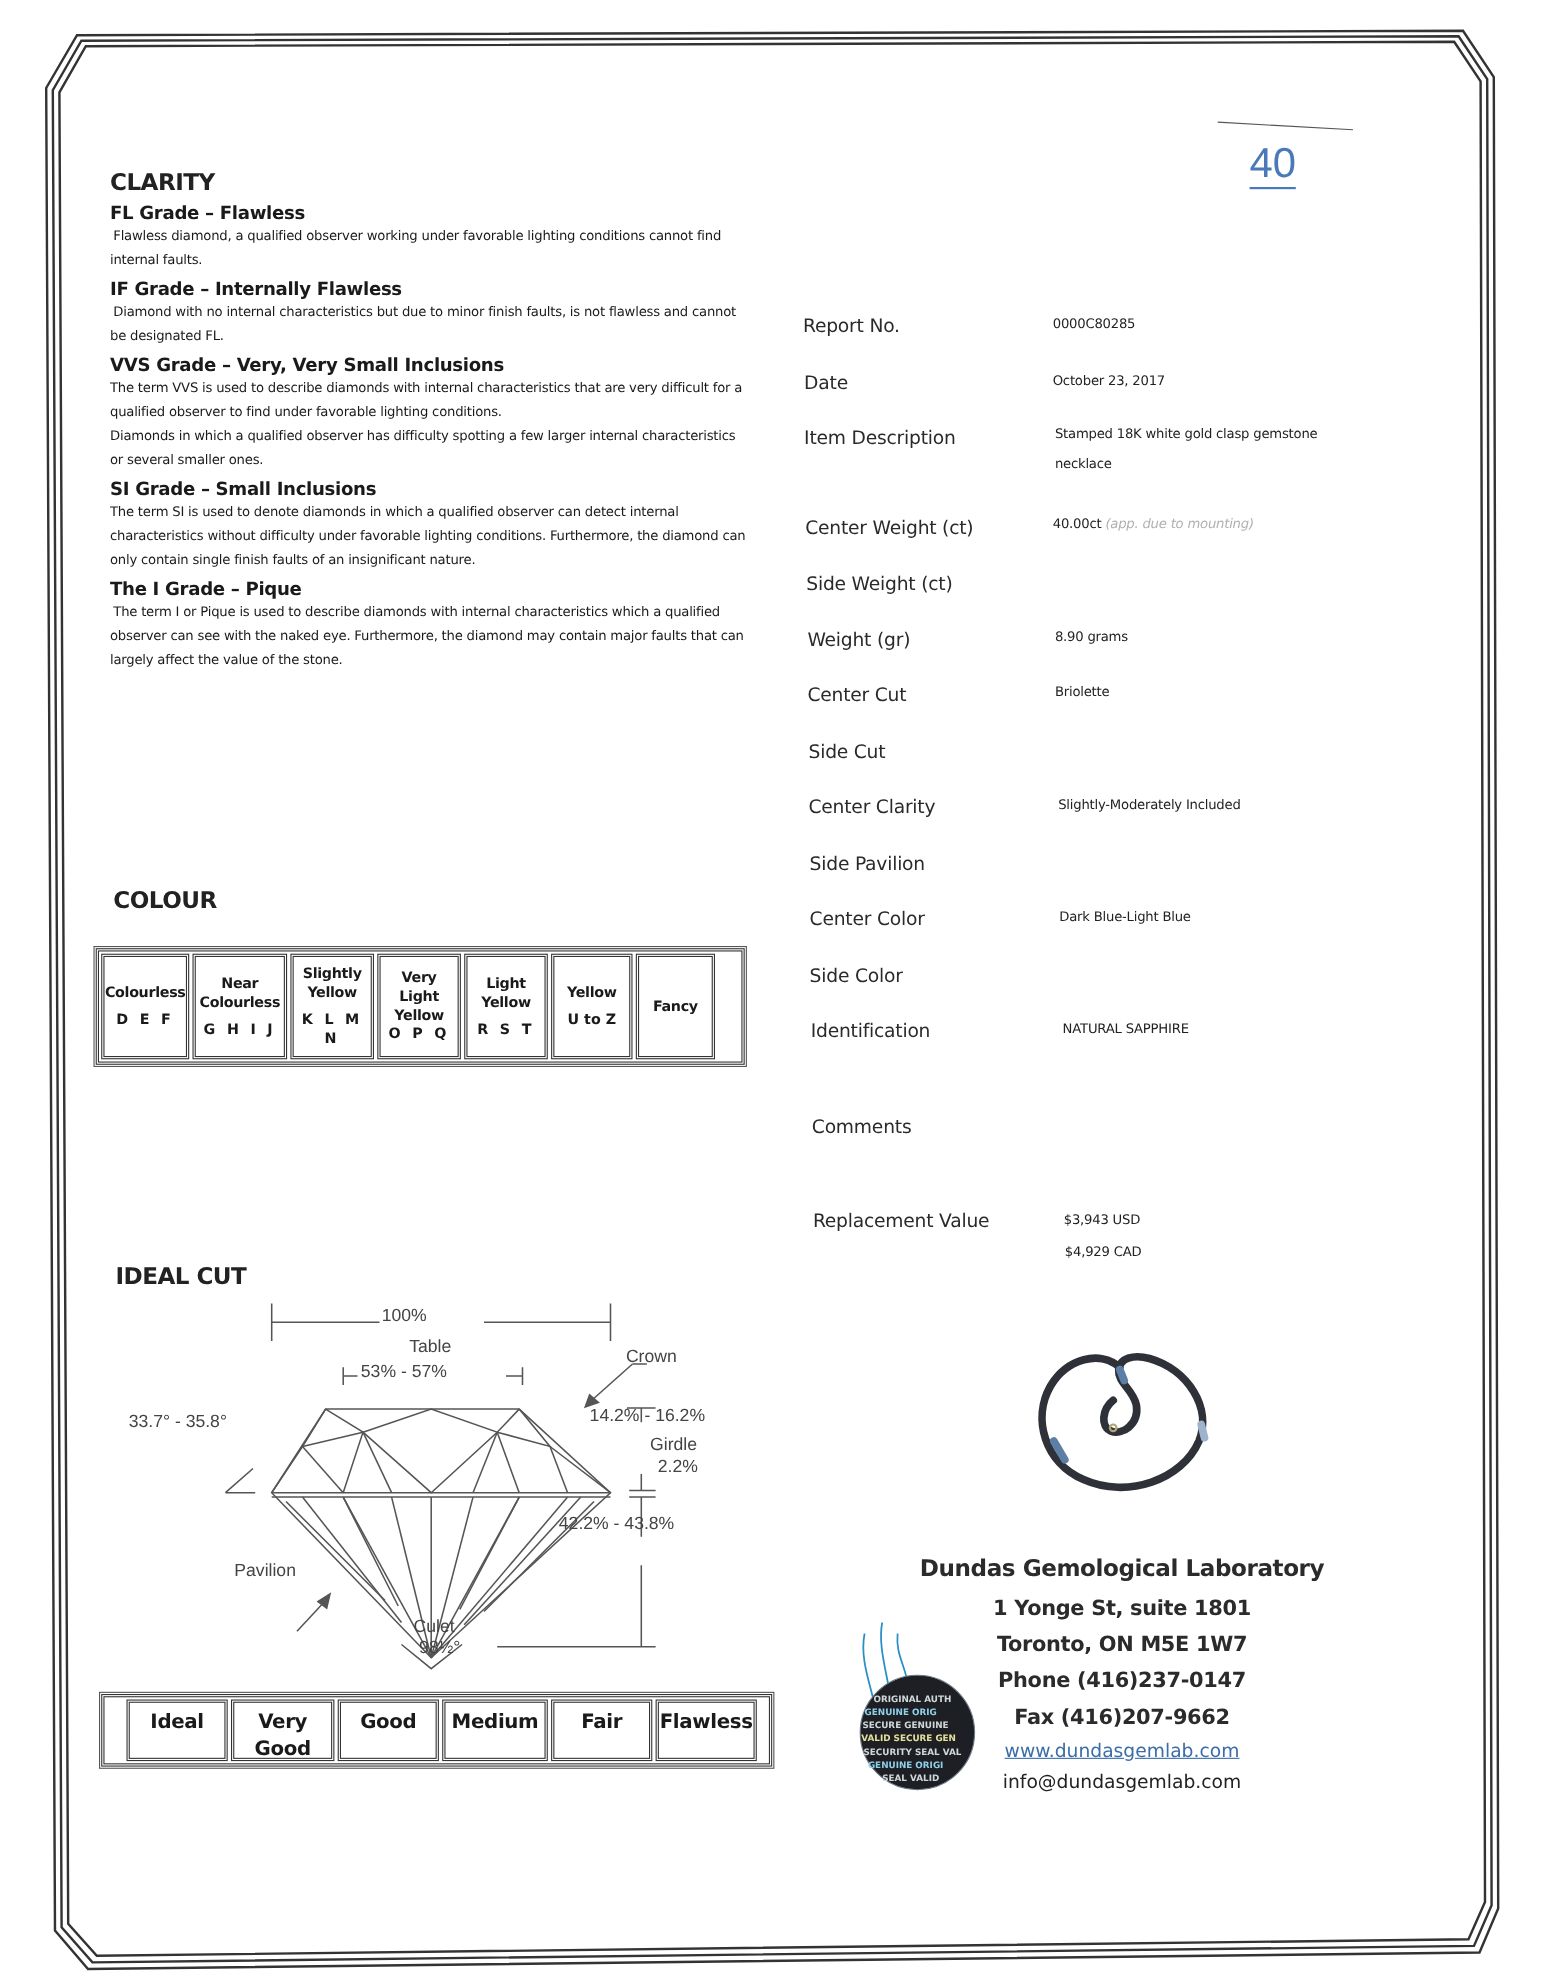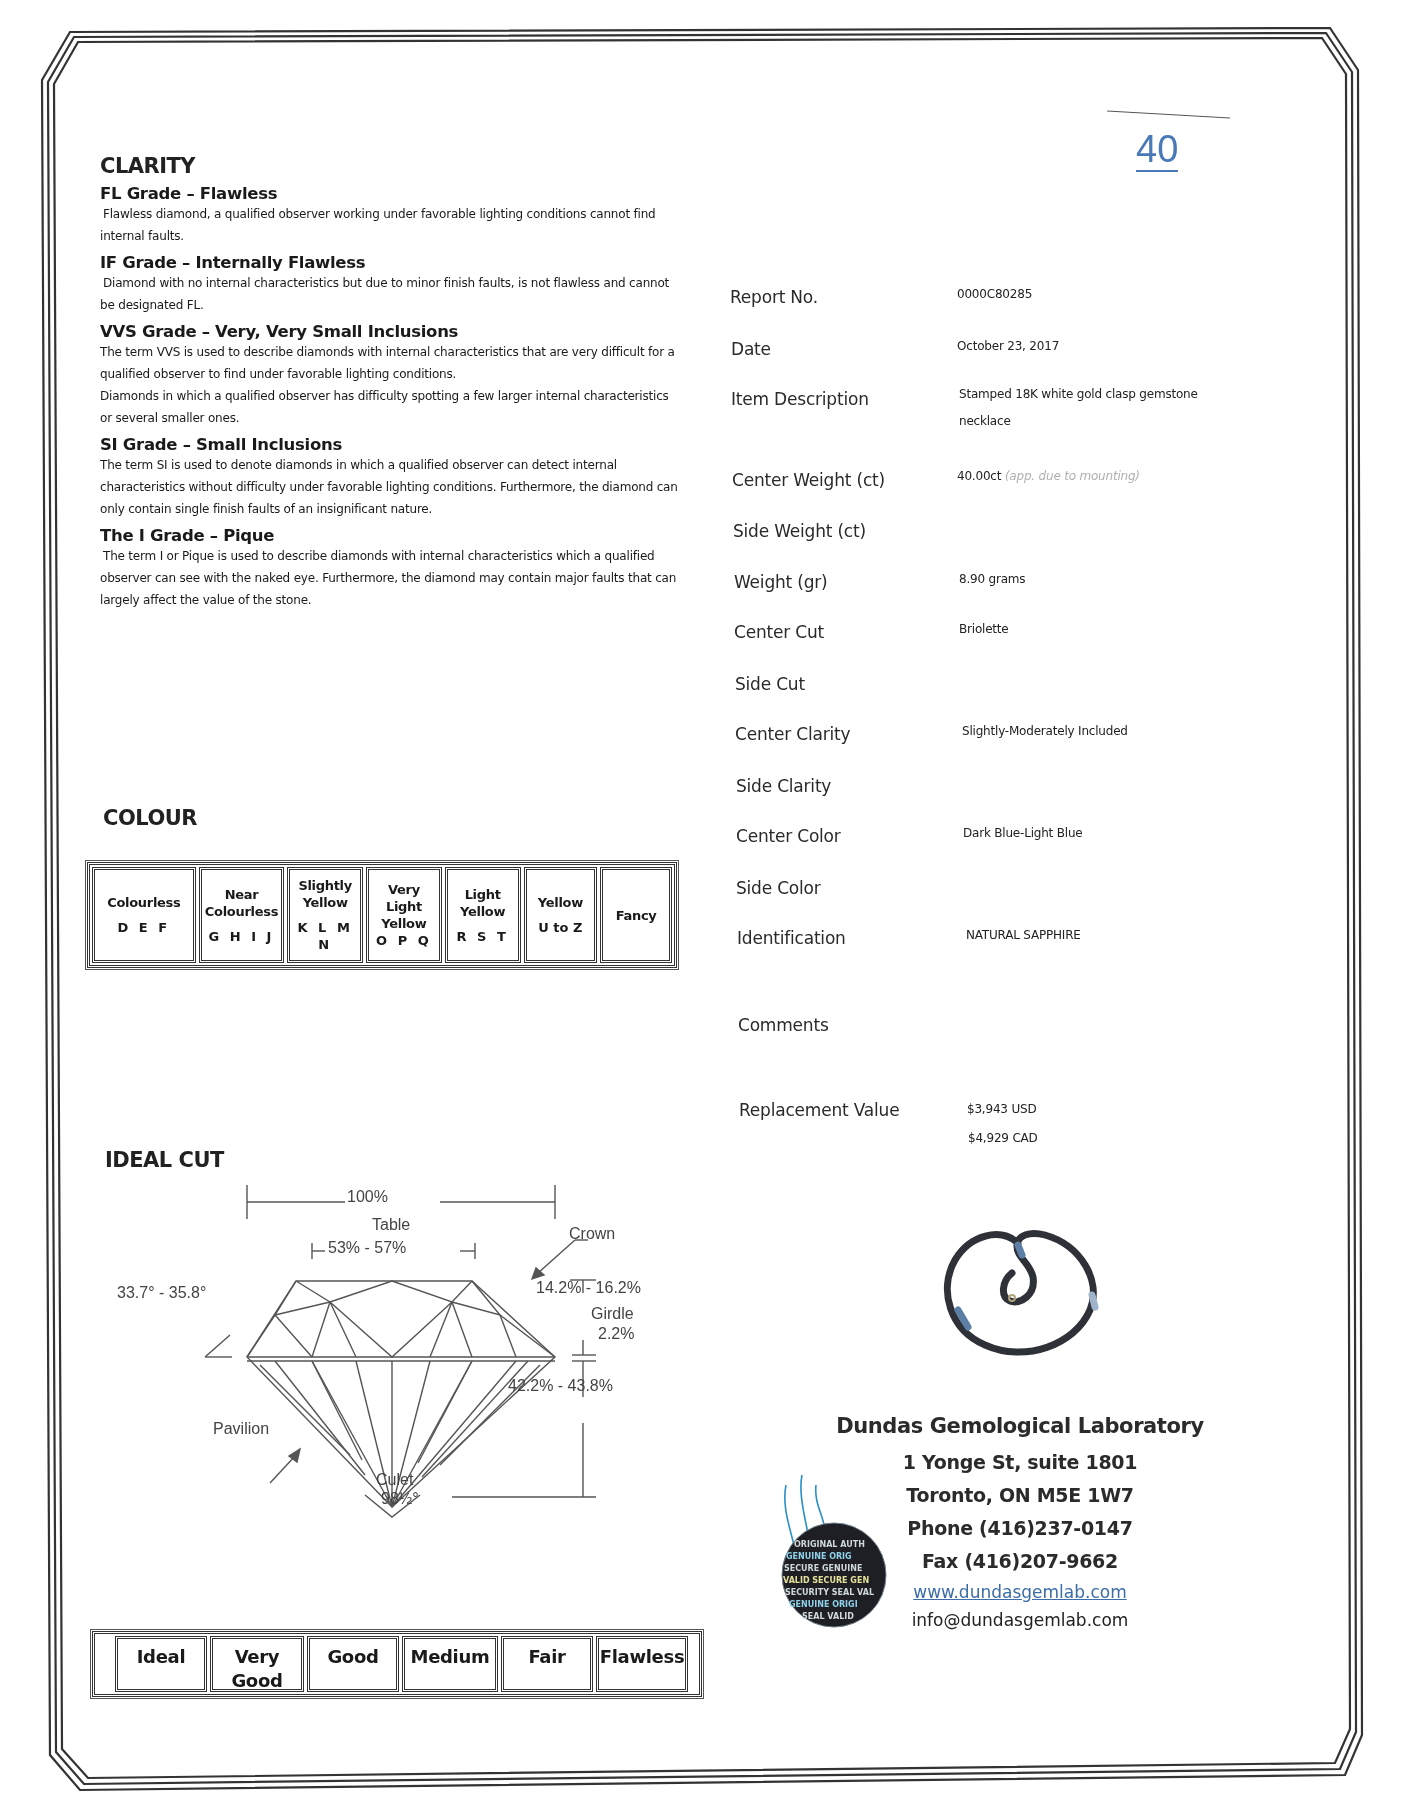--- a/index.html
+++ b/index.html
@@ -79,21 +79,21 @@
     <div class="grade-desc">The term SI is used to denote diamonds in which a qualified observer can detect internal characteristics without difficulty under favorable lighting conditions. Furthermore, the diamond can only contain single finish faults of an insignificant nature.</div>
   </div>
   <div>
     <div class="grade-title">The I Grade – Pique</div>
     <div class="grade-desc indent">The term I or Pique is used to describe diamonds with internal characteristics which a qualified observer can see with the naked eye. Furthermore, the diamond may contain major faults that can largely affect the value of the stone.</div>
   </div>
 </div>
 
 <div class="abs h-section" style="left:103px;top:806px">COLOUR</div>
 <div class="grade-table colour-table" style="left:87px;top:862px;width:580px;">
-  <div class="grade-cell" style="width:104px">
+  <div class="grade-cell" style="width:80px">
     <span class="cell-name">Colourless</span>
     <span class="cell-code">D E F</span>
   </div>
   <div class="grade-cell" style="width:86px">
     <span class="cell-name">Near Colourless</span>
     <span class="cell-code">G H I J</span>
   </div>
   <div class="grade-cell" style="width:76px">
     <span class="cell-name">Slightly Yellow</span>
     <span class="cell-code">K L M N</span>
@@ -189,21 +189,21 @@
 <div class="diag-label" style="left:569px;top:1225px">Crown</div>
 <div class="diag-label" style="left:117px;top:1284px">33.7° - 35.8°</div>
 <div class="diag-label" style="left:536px;top:1279px">14.2% - 16.2%</div>
 <div class="diag-label" style="left:591px;top:1305px">Girdle</div>
 <div class="diag-label" style="left:598px;top:1325px">2.2%</div>
 <div class="diag-label" style="left:508px;top:1377px">42.2% - 43.8%</div>
 <div class="diag-label" style="left:213px;top:1420px">Pavilion</div>
 <div class="diag-label" style="left:376px;top:1471px">Culet</div>
 <div class="diag-label" style="left:381px;top:1490px">98½°</div>
 
-<div class="grade-table cut-table" style="left:92px;top:1631px;width:582px;padding-left:20px;">
+<div class="grade-table cut-table" style="left:92px;top:1540px;width:582px;padding-left:20px;">
   <div class="grade-cell" style="width:92px">Ideal</div>
   <div class="grade-cell" style="width:94px">Very Good</div>
   <div class="grade-cell" style="width:92px">Good</div>
   <div class="grade-cell" style="width:96px">Medium</div>
   <div class="grade-cell" style="width:92px">Fair</div>
   <div class="grade-cell" style="width:92px">Flawless</div>
 </div>
 
 <div>
   <div class="field-label" style="left:730px;top:287px">Report No.</div>
@@ -227,21 +227,21 @@
   <div class="field-value" style="left:959px;top:566px">8.90 grams</div>
 
   <div class="field-label" style="left:734px;top:622px">Center Cut</div>
   <div class="field-value" style="left:959px;top:616px">Briolette</div>
 
   <div class="field-label" style="left:735px;top:674px">Side Cut</div>
 
   <div class="field-label" style="left:735px;top:724px">Center Clarity</div>
   <div class="field-value" style="left:962px;top:718px">Slightly-Moderately Included</div>
 
-  <div class="field-label" style="left:736px;top:776px">Side Clarity</div>
+  <div class="field-label" style="left:736px;top:776px">Side Pavilion</div>
 
   <div class="field-label" style="left:736px;top:826px">Center Color</div>
   <div class="field-value" style="left:963px;top:820px">Dark Blue-Light Blue</div>
 
   <div class="field-label" style="left:736px;top:878px">Side Color</div>
 
   <div class="field-label" style="left:737px;top:928px">Identification</div>
   <div class="field-value" style="left:966px;top:922px">NATURAL SAPPHIRE</div>
 
   <div class="field-label" style="left:738px;top:1015px">Comments</div>

